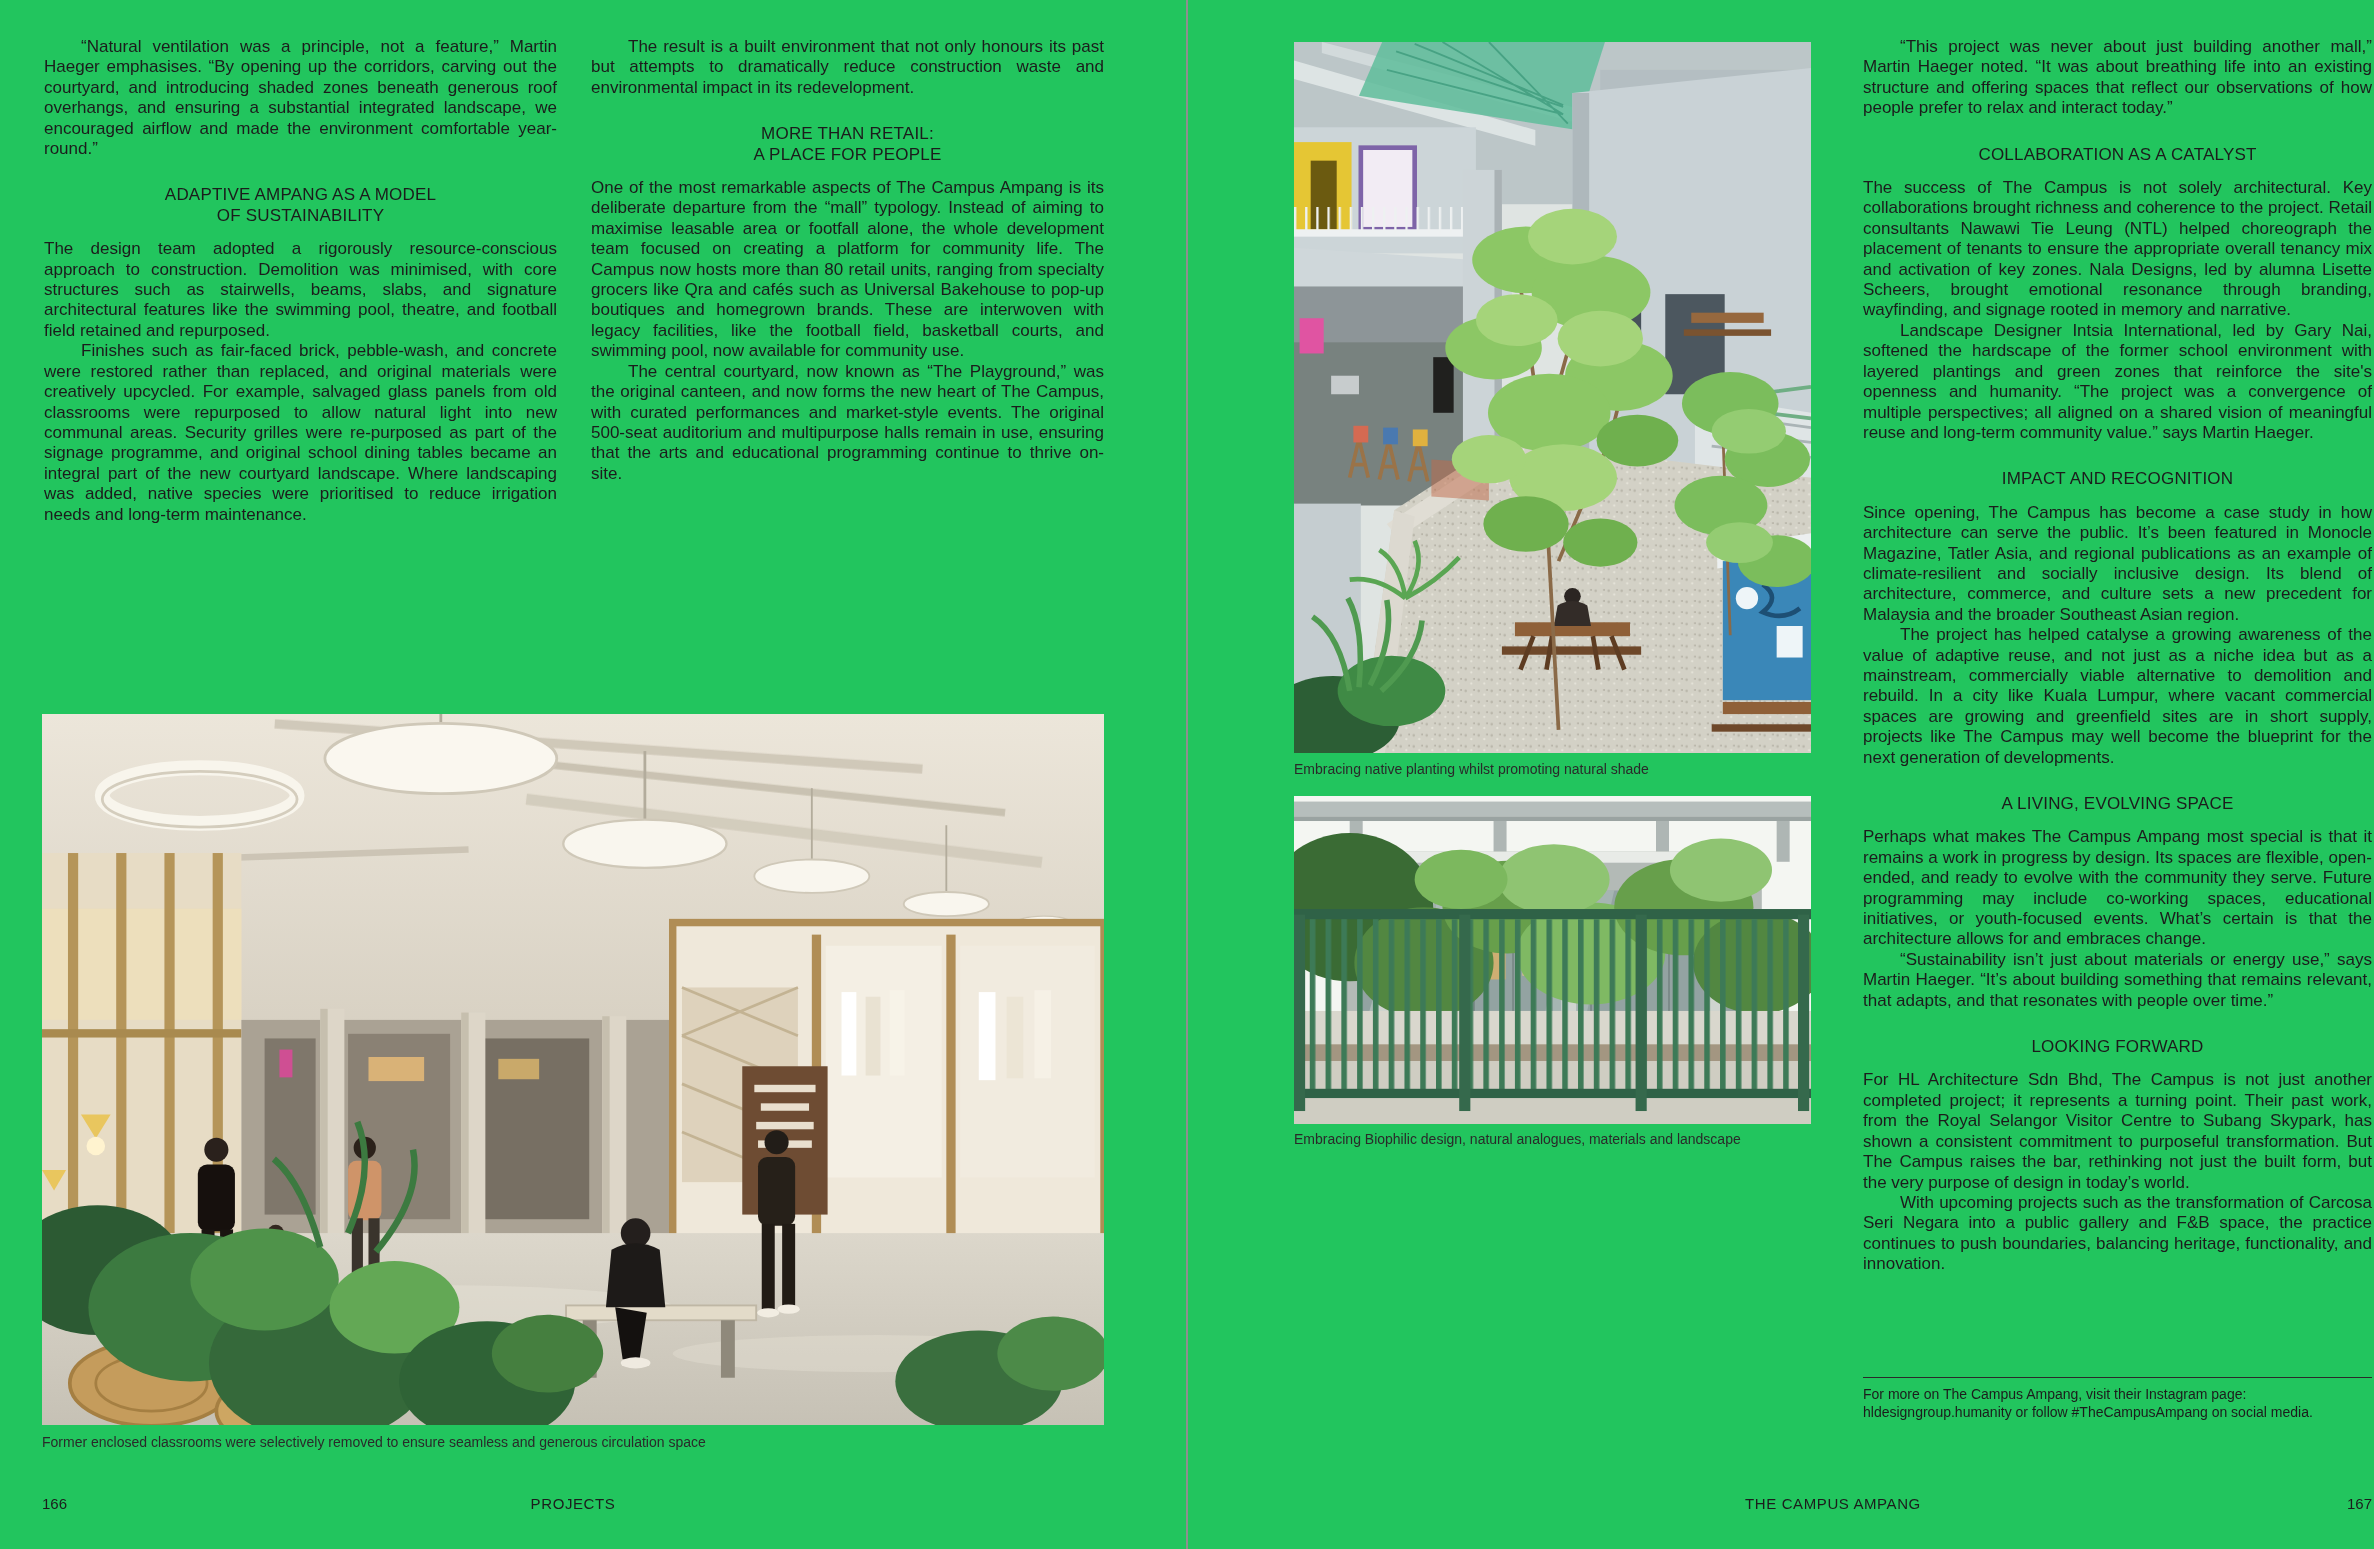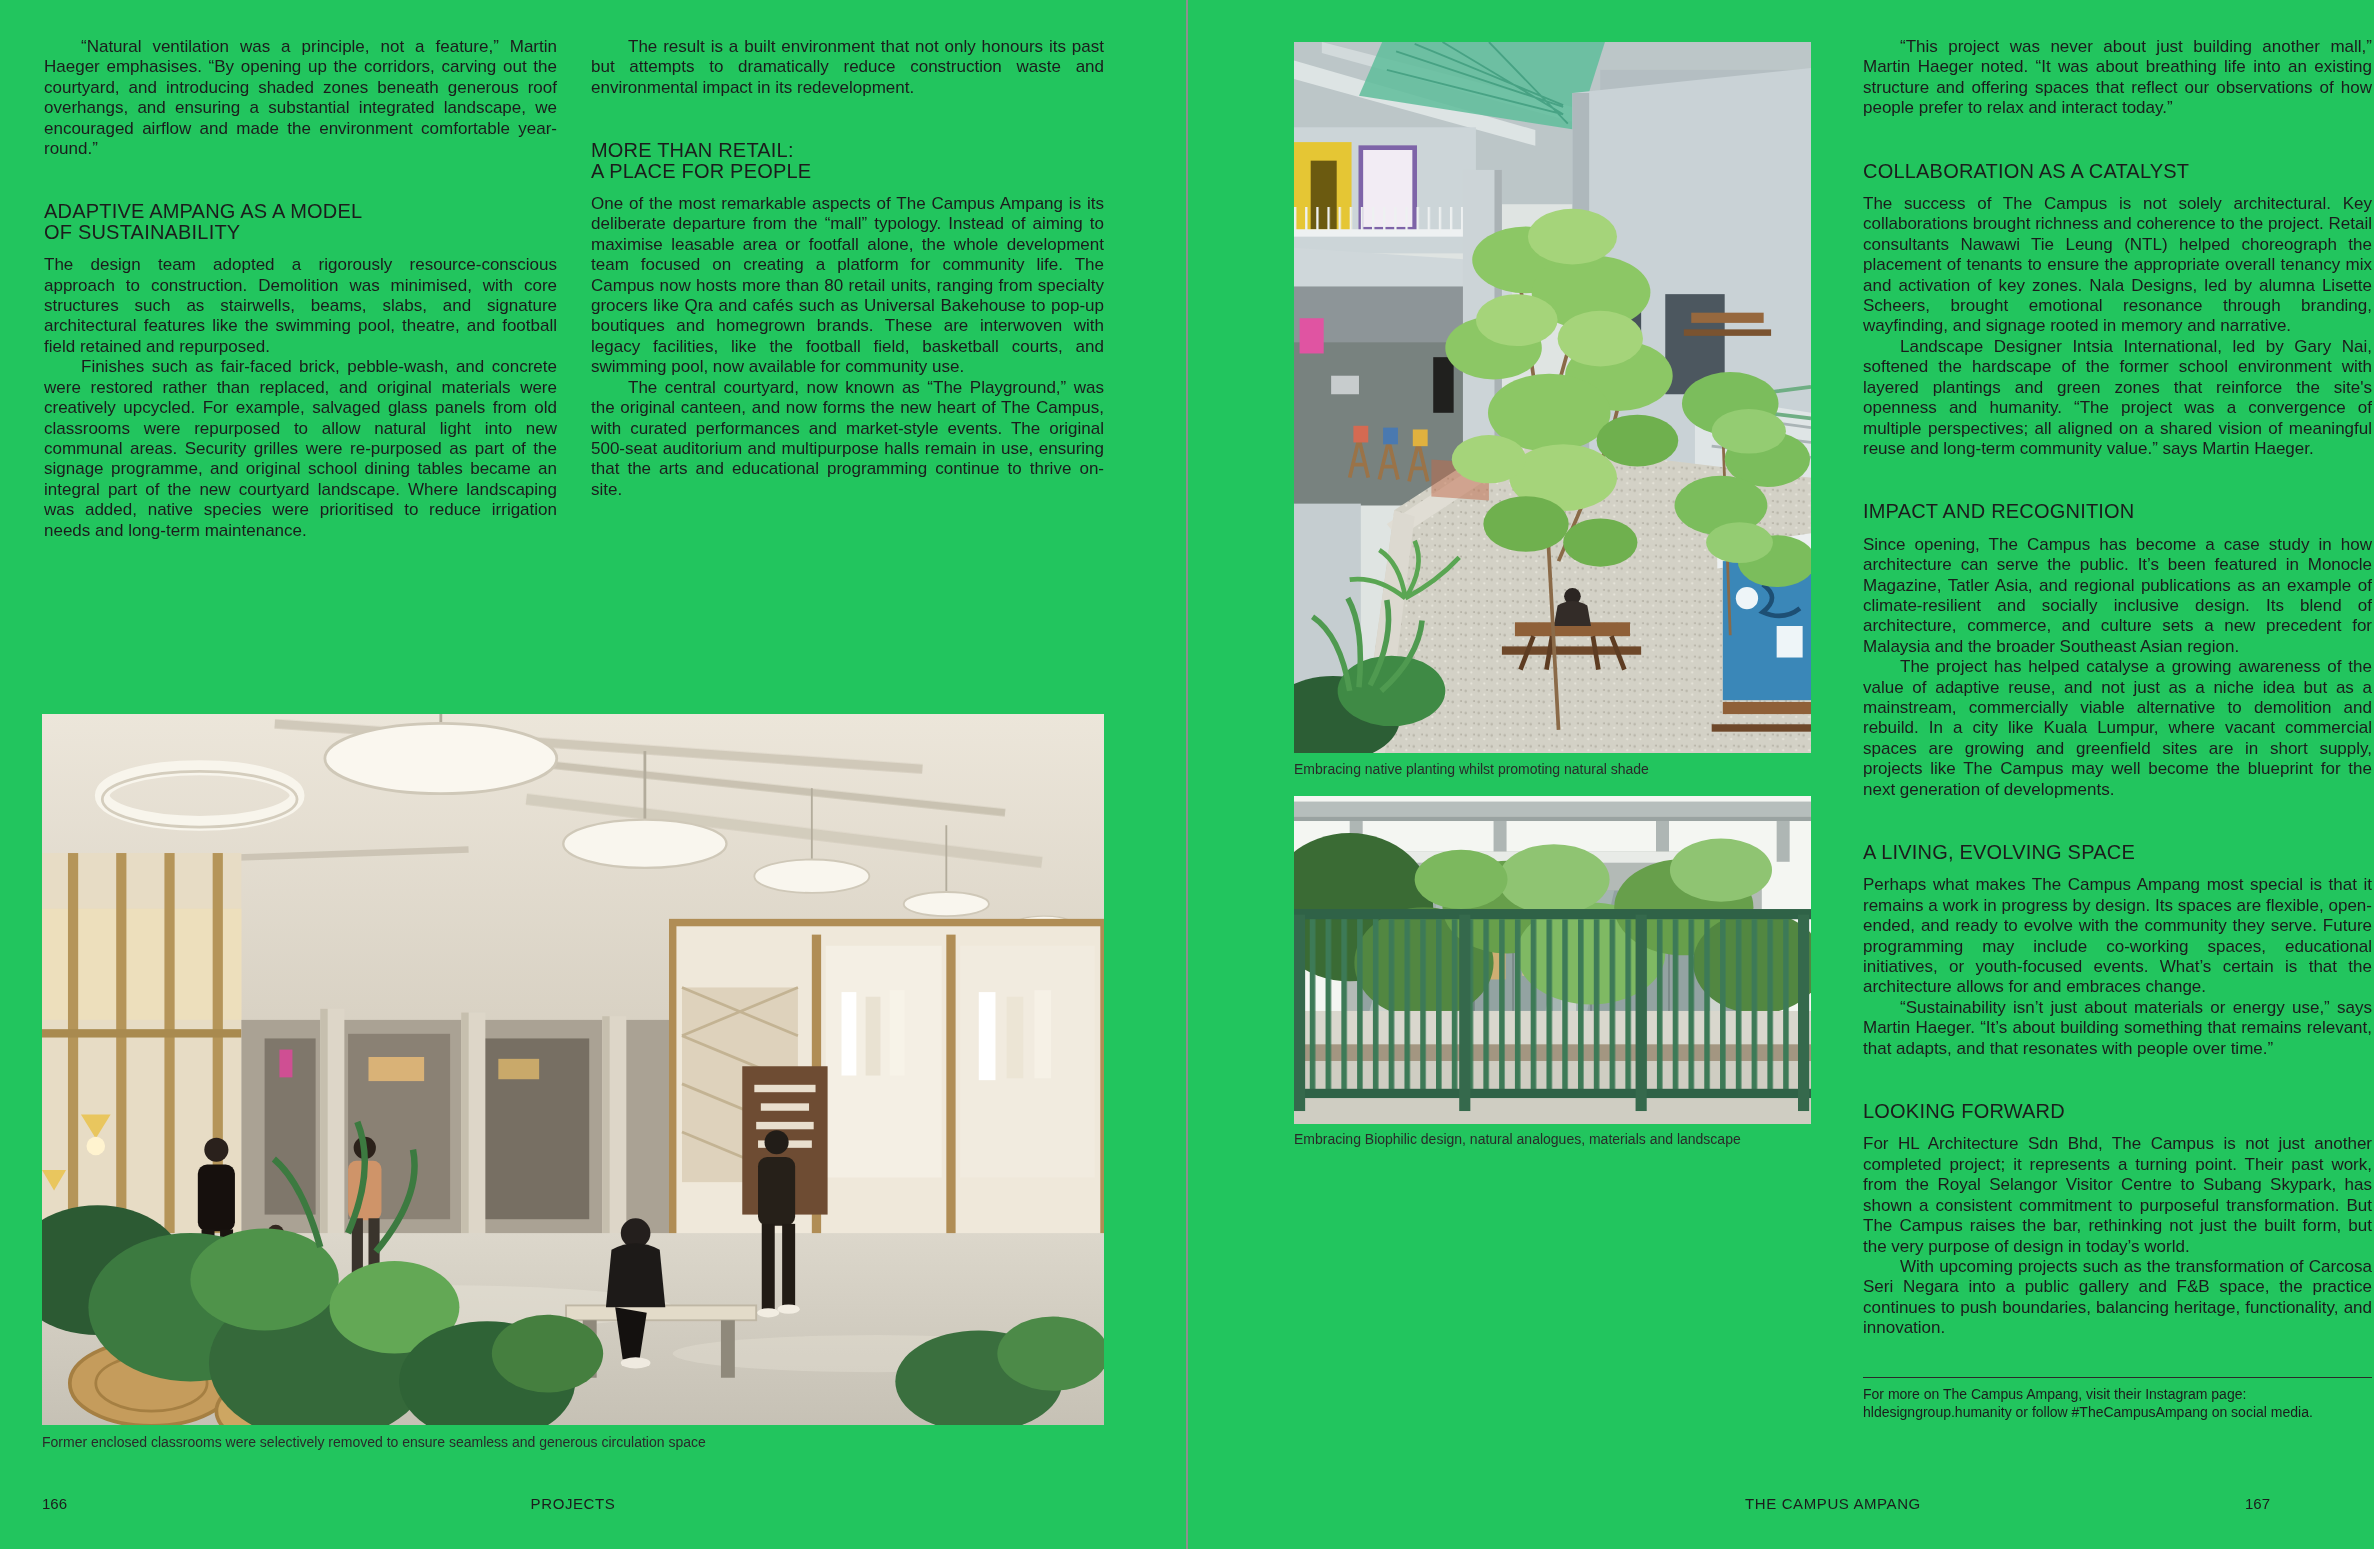--- a/index.html
+++ b/index.html
@@ -4,43 +4,43 @@
 <style>
   html,body{margin:0;padding:0;background:#ffffff;}
   .spread{position:relative;width:2375px;height:1549px;background:#22c55e;
           font-family:"Liberation Sans","DejaVu Sans",sans-serif;color:#1c1c1c;overflow:hidden;}
   .divider{position:absolute;left:1186px;top:0;width:1.9px;height:1549px;background:#8f8f8f;}
 
   .textcol{position:absolute;top:37px;font-size:17px;line-height:20.4px;text-align:justify;
            text-justify:inter-word;color:#1c1c1c;}
   .textcol p{margin:0;}
   .textcol p.indent{text-indent:37px;}
-  .subhead{display:block;white-space:pre-line;margin:42px 0 13px 0;
-           font-size:20px;line-height:20.4px;letter-spacing:0.2px;}
+  .subhead{display:block;text-align:center;white-space:pre-line;margin:26px 0 13px 0;
+           font-size:17px;line-height:20.4px;letter-spacing:0.2px;}
   #col-l1{left:44px;width:513px;}
   #col-l2{left:591px;width:513px;}
   #col-r{left:1863px;width:509px;}
 
   .photo{position:absolute;overflow:hidden;background:#ddd;}
   .photo svg{display:block;}
   #photo-left{left:42px;top:714px;width:1062px;height:711px;}
   #photo-r1{left:1294px;top:42px;width:517px;height:711px;}
   #photo-r2{left:1294px;top:796px;width:517px;height:328px;}
 
   .caption{position:absolute;font-size:14px;line-height:15px;color:#2a2a2a;}
   #cap-left{left:42px;top:1435px;width:1062px;}
   #cap-r1{left:1294px;top:762px;width:517px;}
   #cap-r2{left:1294px;top:1132px;width:517px;}
 
   .note{position:absolute;left:1863px;top:1377px;width:509px;border-top:1.9px solid #2a2a2a;padding-top:8.3px;}
   .note .note-text{font-size:14px;line-height:17.6px;white-space:pre-line;color:#1c1c1c;}
 
   .folio{position:absolute;top:1495px;font-size:15px;color:#1c1c1c;}
   #folio-166{left:42px;}
-  #folio-167{left:2245px;width:127px;}
+  #folio-167{left:2245px;width:127px;text-align:right;}
   .running{position:absolute;top:1495px;font-size:15px;letter-spacing:0.6px;color:#1c1c1c;text-align:center;}
   #run-left{left:42px;width:1062px;}
   #run-right{left:1294px;width:1078px;}
 </style>
 </head>
 <body>
 
 <div class="spread">
 
   <div class="textcol" id="col-l1">

